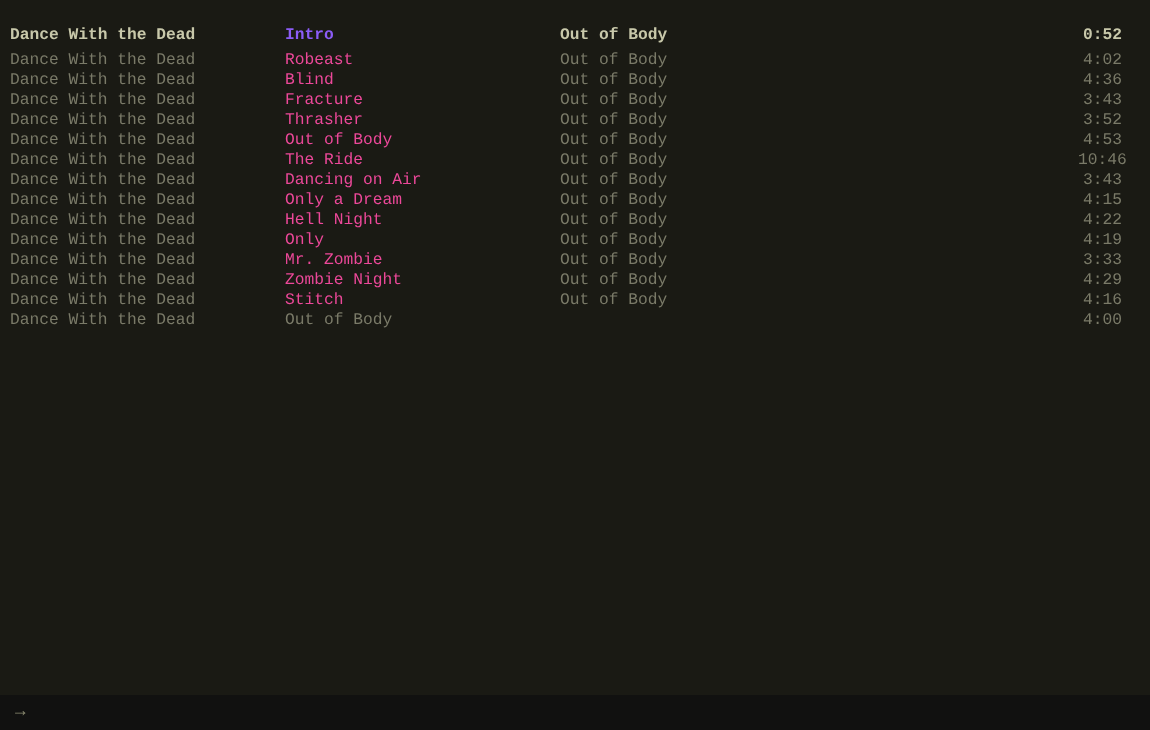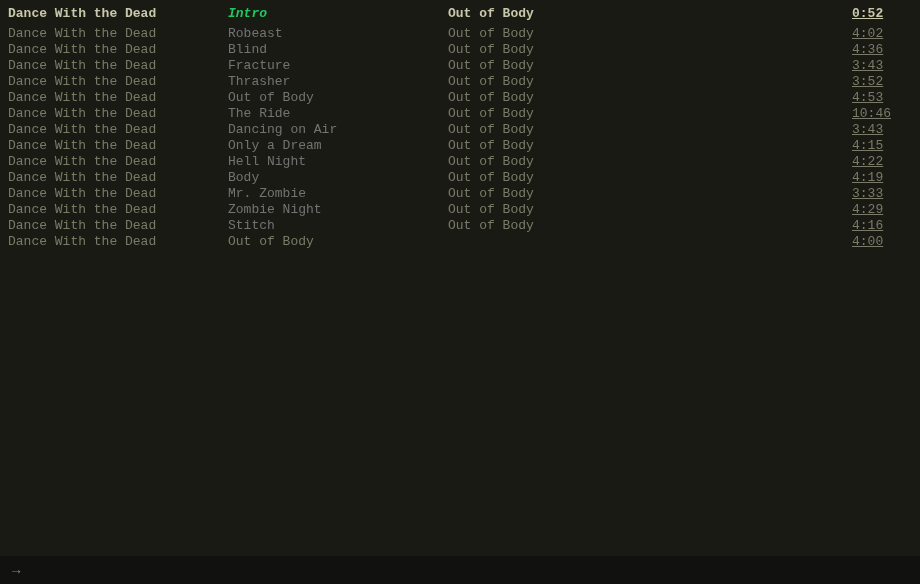--- a/index.html
+++ b/index.html
@@ -13,21 +13,21 @@
       height: 584px;
       background: #1a1a14;
       font-family: 'Courier New', Courier, monospace;
       font-size: 13px;
       color: #8a8a78;
       overflow: hidden;
       position: relative;
     }
 
     .track-list {
-      padding: 6px 0;
+      padding: 20px 0;
     }
 
     .track-row {
       display: flex;
       align-items: center;
       height: 16px;
       padding: 0 8px;
       line-height: 16px;
     }
 
@@ -47,45 +47,43 @@
 
     .track-row.header .col-artist {
       color: #c8c8aa;
     }
 
     .col-title {
       width: 220px;
       flex-shrink: 0;
       white-space: nowrap;
       overflow: hidden;
-      color: #737373;
+      color: #ec4899;
     }
 
     .track-row.header .col-title {
-      color: #22c55e;
-      font-style: italic;
+      color: #8b5cf6;
     }
 
     .col-album {
       flex: 1;
       white-space: nowrap;
       overflow: hidden;
       color: #7a7a68;
     }
 
     .track-row.header .col-album {
       color: #c8c8aa;
     }
 
     .col-duration {
       width: 60px;
-      text-align: left;
+      text-align: center;
       flex-shrink: 0;
       color: #7a7a68;
-      text-decoration: underline;
     }
 
     .track-row.header .col-duration {
       color: #c8c8aa;
     }
 
     .bottom-bar {
       position: absolute;
       bottom: 0;
       left: 0;
@@ -162,21 +160,21 @@
       <div class="col-duration">4:15</div>
     </div>
     <div class="track-row">
       <div class="col-artist">Dance With the Dead</div>
       <div class="col-title">Hell Night</div>
       <div class="col-album">Out of Body</div>
       <div class="col-duration">4:22</div>
     </div>
     <div class="track-row">
       <div class="col-artist">Dance With the Dead</div>
-      <div class="col-title">Body</div>
+      <div class="col-title">Only</div>
       <div class="col-album">Out of Body</div>
       <div class="col-duration">4:19</div>
     </div>
     <div class="track-row">
       <div class="col-artist">Dance With the Dead</div>
       <div class="col-title">Mr. Zombie</div>
       <div class="col-album">Out of Body</div>
       <div class="col-duration">3:33</div>
     </div>
     <div class="track-row">

